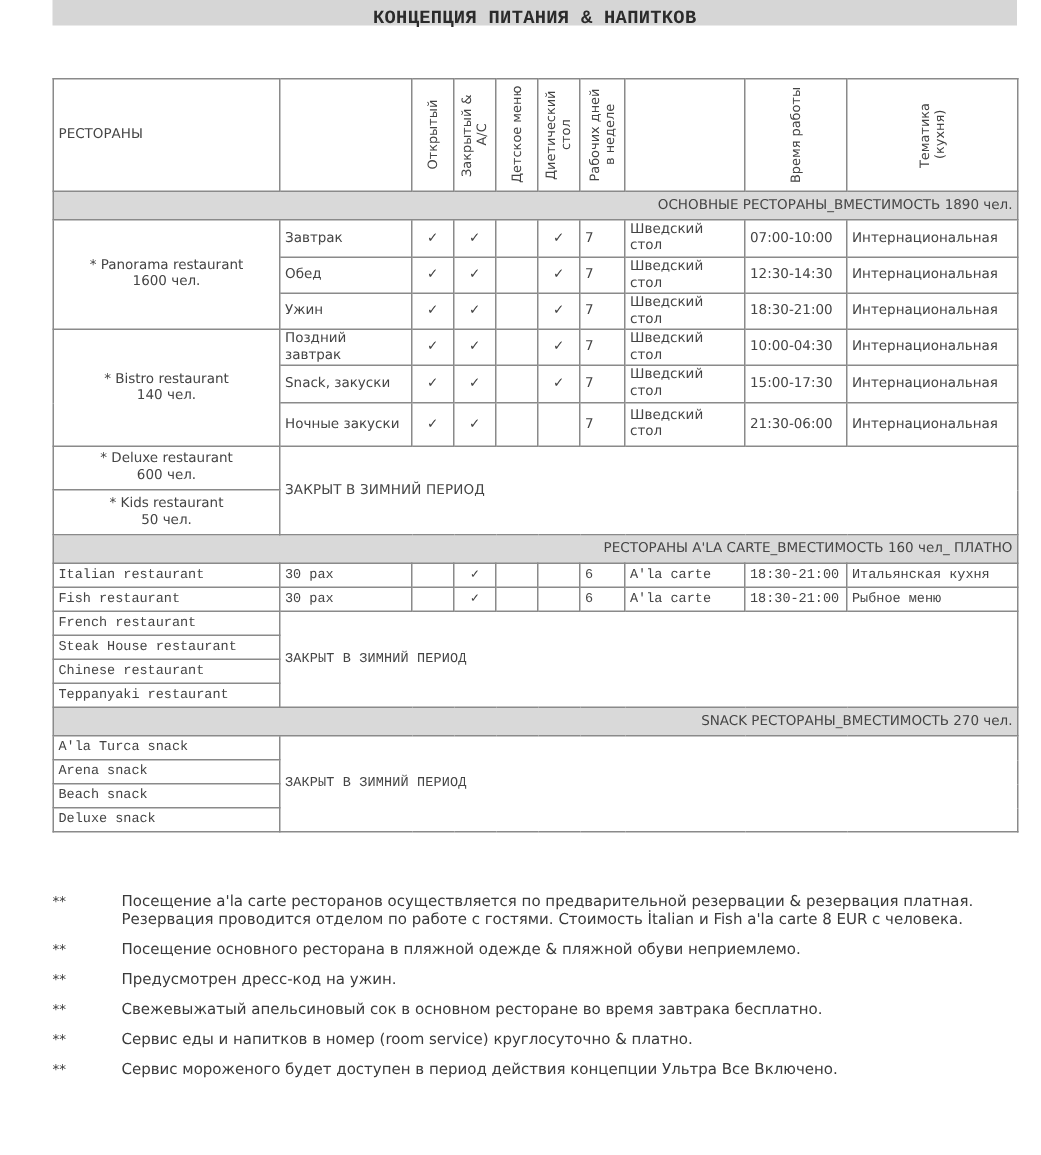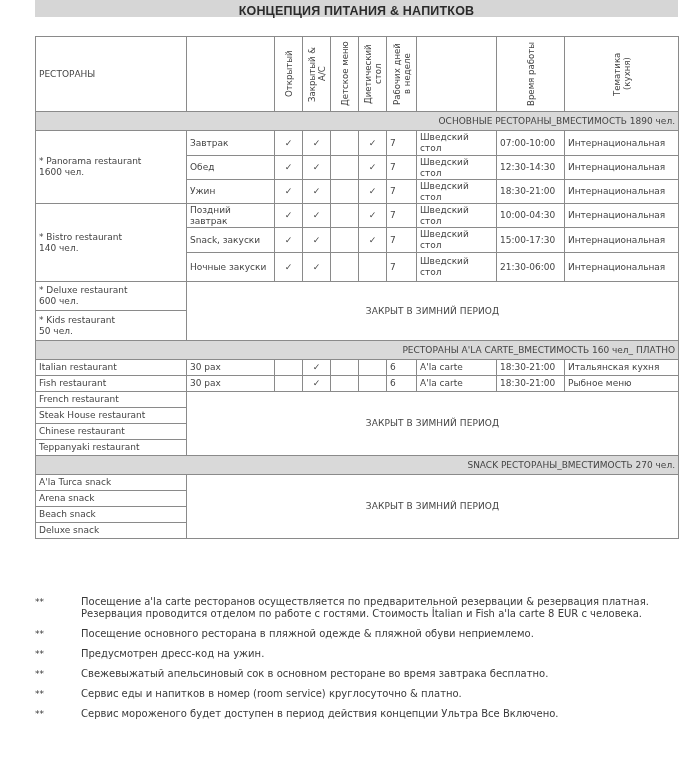--- a/index.html
+++ b/index.html
@@ -1,37 +1,37 @@
 <!DOCTYPE html>
 <html><head>
 <meta charset="utf-8">
 <style>
   html, body { margin: 0; padding: 0; background: #ffffff; }
   body { width: 694px; height: 770px; position: relative; overflow: hidden;
          font-family: "DejaVu Sans", sans-serif; color: #3a3a3a; }
   .title-band { position: absolute; left: 35px; top: 0; width: 643px; height: 17px;
                 background: #d6d6d6; text-align: center; }
-  .title-band span { font-family: Liberation Sans, sans-serif; font-weight: bold;
+  .title-band span { font-family: Liberation Mono, monospace; font-weight: bold;
                      font-size: 12.5px; line-height: 17px; color: #2b2b2b; letter-spacing: 0.2px; }
-  table.main { position: absolute; left: 35px; top: 36px; width: 643px;
+  table.main { position: absolute; left: 35px; top: 52px; width: 643px;
                border-collapse: collapse; table-layout: fixed; }
   table.main td { border: 1px solid #8a8a8a; padding: 0 3px; font-size: 9px;
                   line-height: 11px; vertical-align: middle; color: #444; overflow: hidden; }
   .hdr td { height: 74px; }
   .vt { writing-mode: vertical-rl; transform: rotate(180deg); white-space: pre-line;
         text-align: center; font-size: 8.6px; line-height: 10px; margin: 0 auto; height: 70px; }
   .section td { background: #d9d9d9; height: 18px; font-size: 9px; text-align: right; }
-  .c { }
+  .c { text-align: center; }
   .chk { text-align: center; font-size: 9px; color: #555; }
-  .closed { text-align: center; font-size: 9px; letter-spacing: 0.1px; }
+  .closed { text-align: left; font-size: 9px; letter-spacing: 0.1px; }
   .r25 { height: 24px; }
   .r26 { height: 25px; }
   .r30 { height: 29px; }
   .r31 { height: 30px; }
-  .r17 { height: 16px; }
+  .r17 { height: 16px; font-family: Liberation Mono, monospace; }
   .two { white-space: normal; margin-top: 32px; }
   .notes { position: absolute; left: 35px; top: 596px; width: 640px; }
   .note { display: flex; font-size: 10px; line-height: 12px; color: #3a3a3a; margin-bottom: 8px; }
   .note .mk { width: 46px; flex: none; font-size: 9px; }
   .note .tx { flex: 1; }
 </style>
 </head>
 <body>
 
 <div class="title-band">

